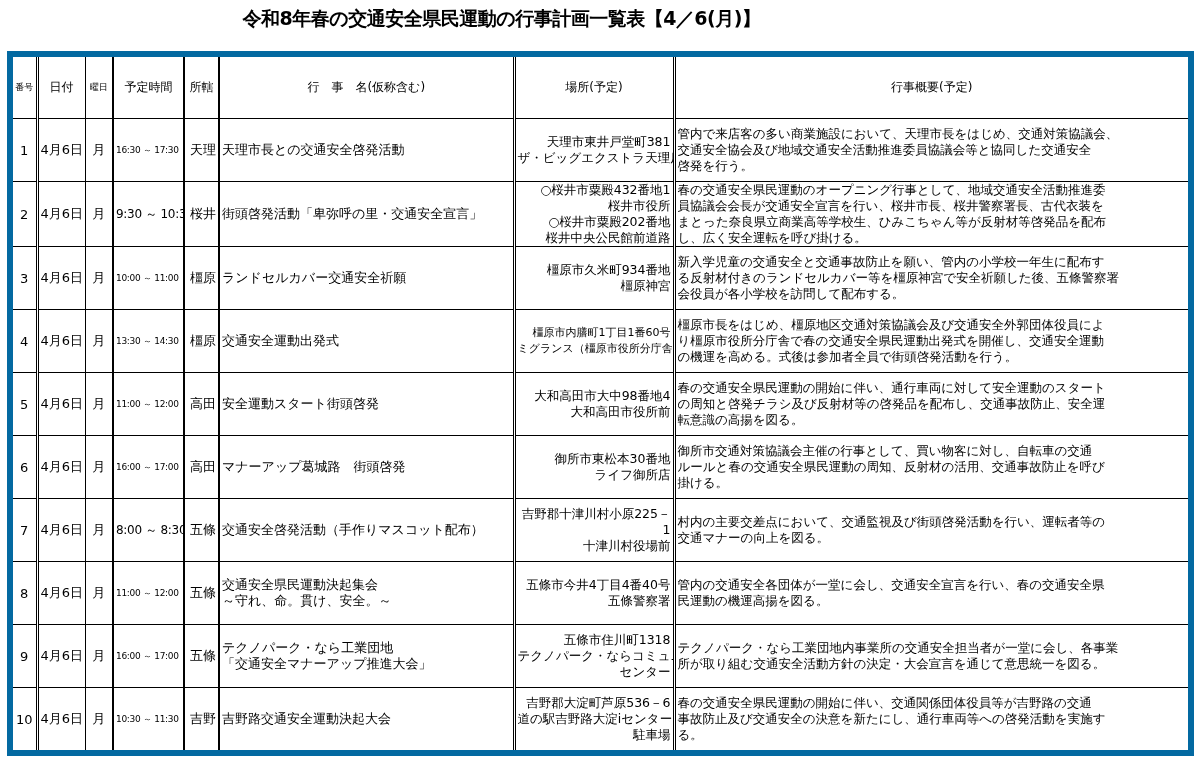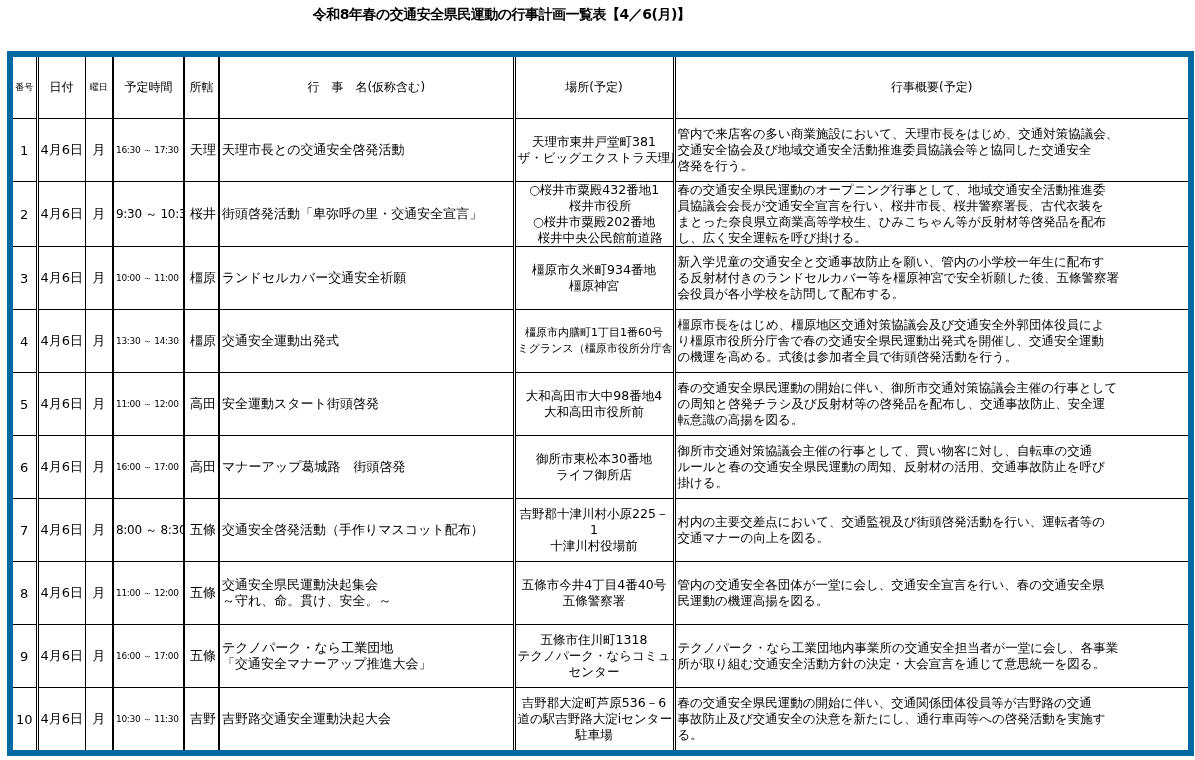--- a/index.html
+++ b/index.html
@@ -3,21 +3,21 @@
 <meta charset="utf-8">
 <style>
   html, body { margin: 0; padding: 0; background: #ffffff; }
   body {
     width: 1195px; height: 760px; position: relative; overflow: hidden;
     font-family: "DejaVu Sans", "Liberation Sans", sans-serif;
     color: #000;
   }
   .title {
     position: absolute; left: 0; top: 6px; width: 1003px;
-    text-align: center; font-size: 14px; font-weight: bold;
+    text-align: center; font-size: 19px; font-weight: bold;
     letter-spacing: -0.5px;
   }
   table.grid {
     position: absolute; left: 7px; top: 51px;
     border-collapse: collapse; table-layout: fixed;
     width: 1181px;
     border: 6px solid #0369a1;
   }
   table.grid td, table.grid th {
     border: 1px solid #000;
@@ -32,21 +32,21 @@
   
   .b-thick-r { border-right: 2px solid #000 !important; }
   .b-double-l { border-left: 3px double #000 !important; margin-top: 32px; }
   .c-no { text-align: center; }
   .c-date { text-align: right; white-space: nowrap; }
   .c-dow { text-align: center; }
   .c-time { white-space: nowrap; font-size: 9px !important; letter-spacing: -0.3px; }
   .c-time.big { font-size: 12px !important; }
   .c-office { text-align: right; white-space: nowrap; }
   .c-name { text-align: left; line-height: 16px; }
-  .c-place { text-align: center; line-height: 16px; font-size: 12.5px !important; }
+  .c-place { text-align: right; line-height: 16px; font-size: 12.5px !important; }
   .c-place.small { font-size: 11px !important; }
   .c-desc { text-align: left; line-height: 16px; font-size: 12.5px !important; }
   .hdr-small { font-size: 9px !important; }
   .line { display: block; white-space: nowrap; }
 </style>
 </head>
 <body>
 
 <div class="title">令和8年春の交通安全県民運動の行事計画一覧表【4／6(月)】</div>
 
@@ -164,21 +164,21 @@
     <td class="c-time b-thick-r">11:00 ～ 12:00</td>
     <td class="c-office b-thick-r">高田</td>
     <td class="c-name">
           <span class="line">安全運動スタート街頭啓発</span>
         </td>
     <td class="c-place b-double-l">
           <span class="line">大和高田市大中98番地4</span>
           <span class="line">大和高田市役所前</span>
         </td>
     <td class="c-desc b-double-l">
-          <span class="line">春の交通安全県民運動の開始に伴い、御所市交通対策協議会主催の行事として</span>
+          <span class="line">春の交通安全県民運動の開始に伴い、通行車両に対して安全運動のスタート</span>
           <span class="line">の周知と啓発チラシ及び反射材等の啓発品を配布し、交通事故防止、安全運</span>
           <span class="line">転意識の高揚を図る。</span>
         </td>
   </tr>
 
   <tr>
     <td class="c-no">6</td>
     <td class="c-date b-double-l">4月6日</td>
     <td class="c-dow b-thick-r">月</td>
     <td class="c-time b-thick-r">16:00 ～ 17:00</td>

